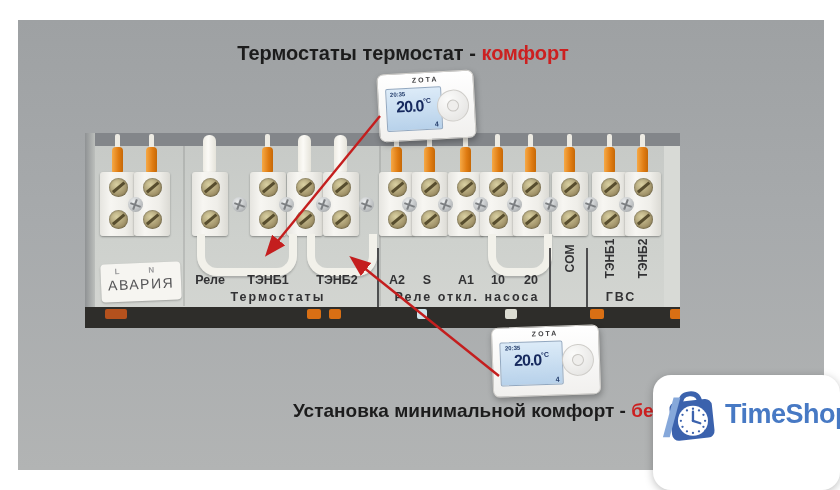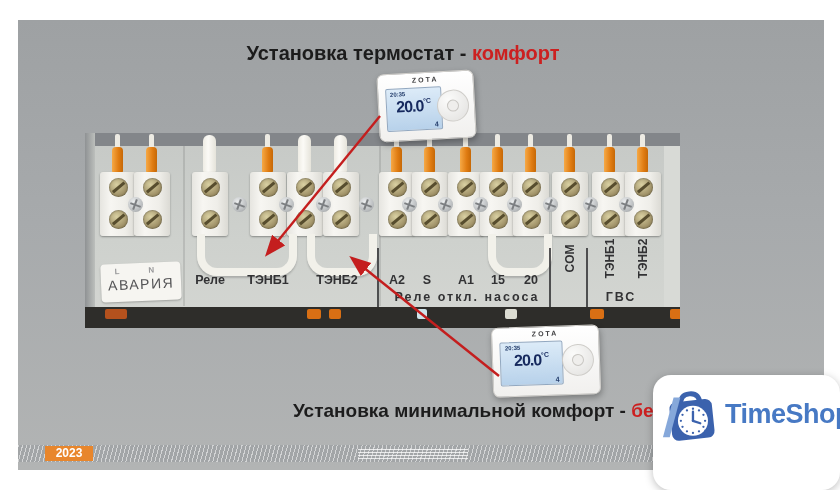--- a/index.html
+++ b/index.html
@@ -105,21 +105,21 @@
   #timeshop-icon{position:absolute;left:8px;top:10px;}
 </style>
 </head>
 <body>
 
 <div id="canvas">
   <div id="slide"></div>
 
 
   <div id="title-top" class="title">
-    <span>Установка термостат -</span>
+    <span>Термостаты термостат -</span>
     <span> </span>
     <span class="red-word">комфорт</span>
   </div>
 
   <div id="photo">
     <div class="ph-top"></div>
     <div class="ph-left"></div>
     <div class="ph-right"></div>
     <div class="seam" style="left:98px"></div>
     <div class="seam" style="left:294px"></div>
@@ -226,27 +226,28 @@
 
     <div id="sticker">
       <span id="stk-l" class="stk-small">L</span>
       <span id="stk-n" class="stk-small">N</span>
       <div id="stk-name">АВАРИЯ</div>
     </div>
 
     <div class="plabel plabel-wide" style="left:97px">Реле</div>
     <div class="plabel plabel-wide" style="left:155px">ТЭНБ1</div>
     <div class="plabel plabel-wide" style="left:224px">ТЭНБ2</div>
+    <div class="pcap" style="left:123px;width:140px">Термостаты</div>
 
     <div class="pdiv" style="left:292px"></div>
 
     <div class="plabel plabel-narrow" style="left:295px">A2</div>
     <div class="plabel plabel-narrow" style="left:325px">S</div>
     <div class="plabel plabel-narrow" style="left:364px">A1</div>
-    <div class="plabel plabel-narrow" style="left:396px">15</div>
+    <div class="plabel plabel-narrow" style="left:396px">10</div>
     <div class="plabel plabel-narrow" style="left:429px">20</div>
     <div class="pcap" style="left:302px;width:160px">Реле откл. насоса</div>
 
     <div class="pdiv" style="left:464px"></div>
     <div class="vlabel" style="left:457px">COM</div>
 
     <div class="pdiv" style="left:501px"></div>
     <div class="vlabel" style="left:497px">ТЭНБ1</div>
     <div class="vlabel" style="left:530px">ТЭНБ2</div>
     <div class="pcap" style="left:510px;width:52px">ГВС</div>
@@ -291,26 +292,20 @@
     <line x1="380" y1="116" x2="268" y2="253" stroke="#c41e1e" stroke-width="2.4" marker-end="url(#ah)"></line>
     <line x1="499" y1="376" x2="353" y2="259" stroke="#c41e1e" stroke-width="2.4" marker-end="url(#ah)"></line>
   </svg>
 
   <div id="title-bottom" class="title">
     <span>Установка минимальной комфорт -</span>
     <span> </span>
     <span class="red-word">без</span>
   </div>
 
-  <div id="footer-bar">
-    <div class="bar-diag"></div>
-    <div class="bar-horiz" style="left:340px;width:110px"></div>
-    <div class="bar-horiz" style="left:690px;width:90px"></div>
-    <div id="year-badge">2023</div>
-  </div>
 
   <div id="timeshop-card">
     <svg id="timeshop-icon" width="62" height="62" viewBox="0 0 64 64">
       <g transform="rotate(-6 32 36)">
         <path d="M22 20 q0 -11 10 -11 q10 0 10 11" fill="none" stroke="#3b62ad" stroke-width="5"></path>
         <rect x="10" y="16" width="44" height="40" rx="7" fill="#3b62ad"></rect>
       </g>
       <polygon points="2,54 13,13 20,13 9,54" fill="#86a8da"></polygon>
       <circle cx="33" cy="37" r="15.5" fill="#ffffff"></circle>
       <g fill="#3b62ad">

